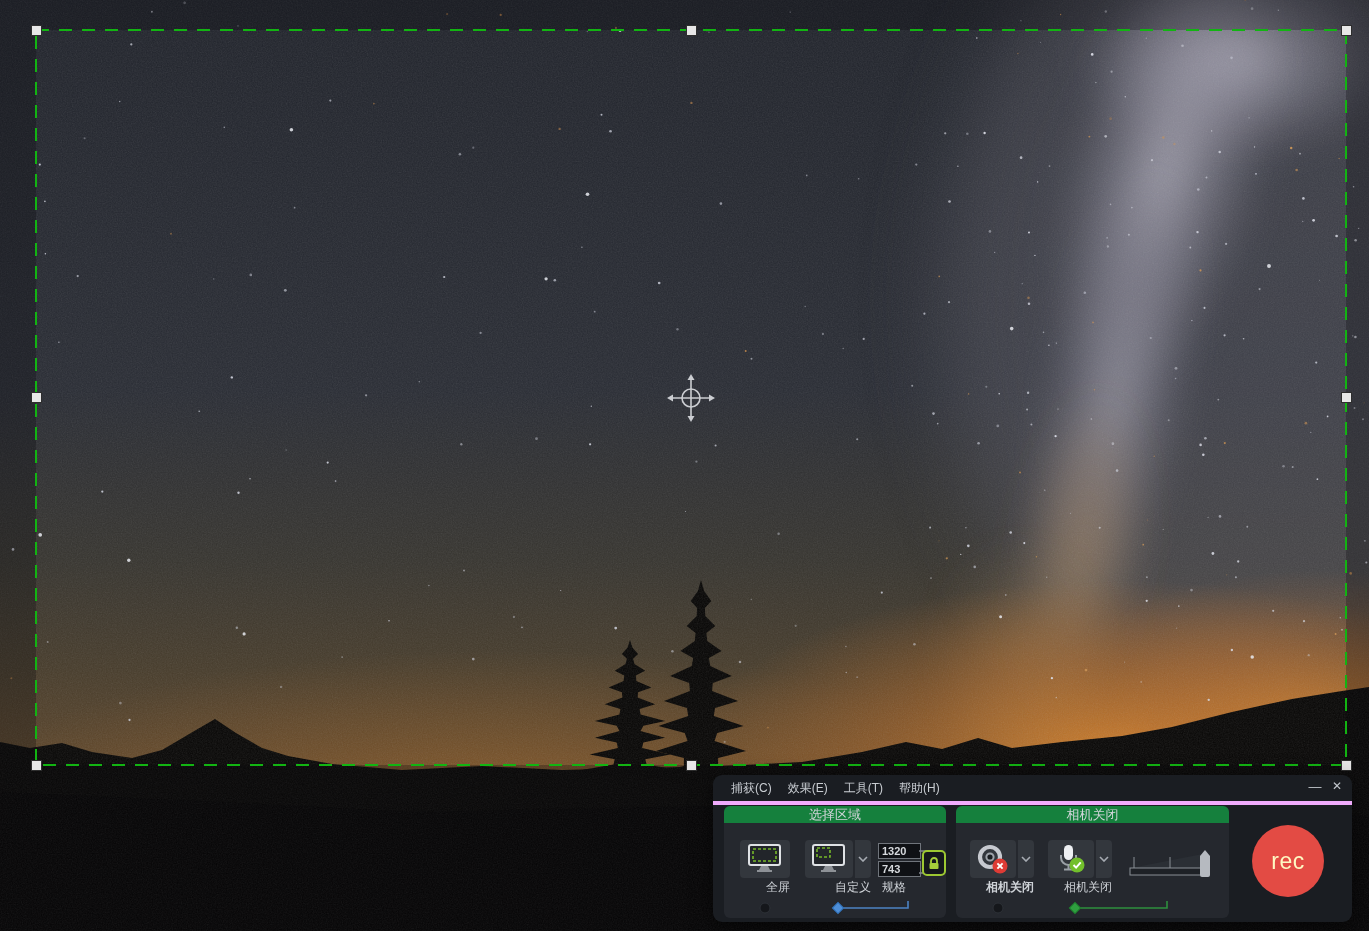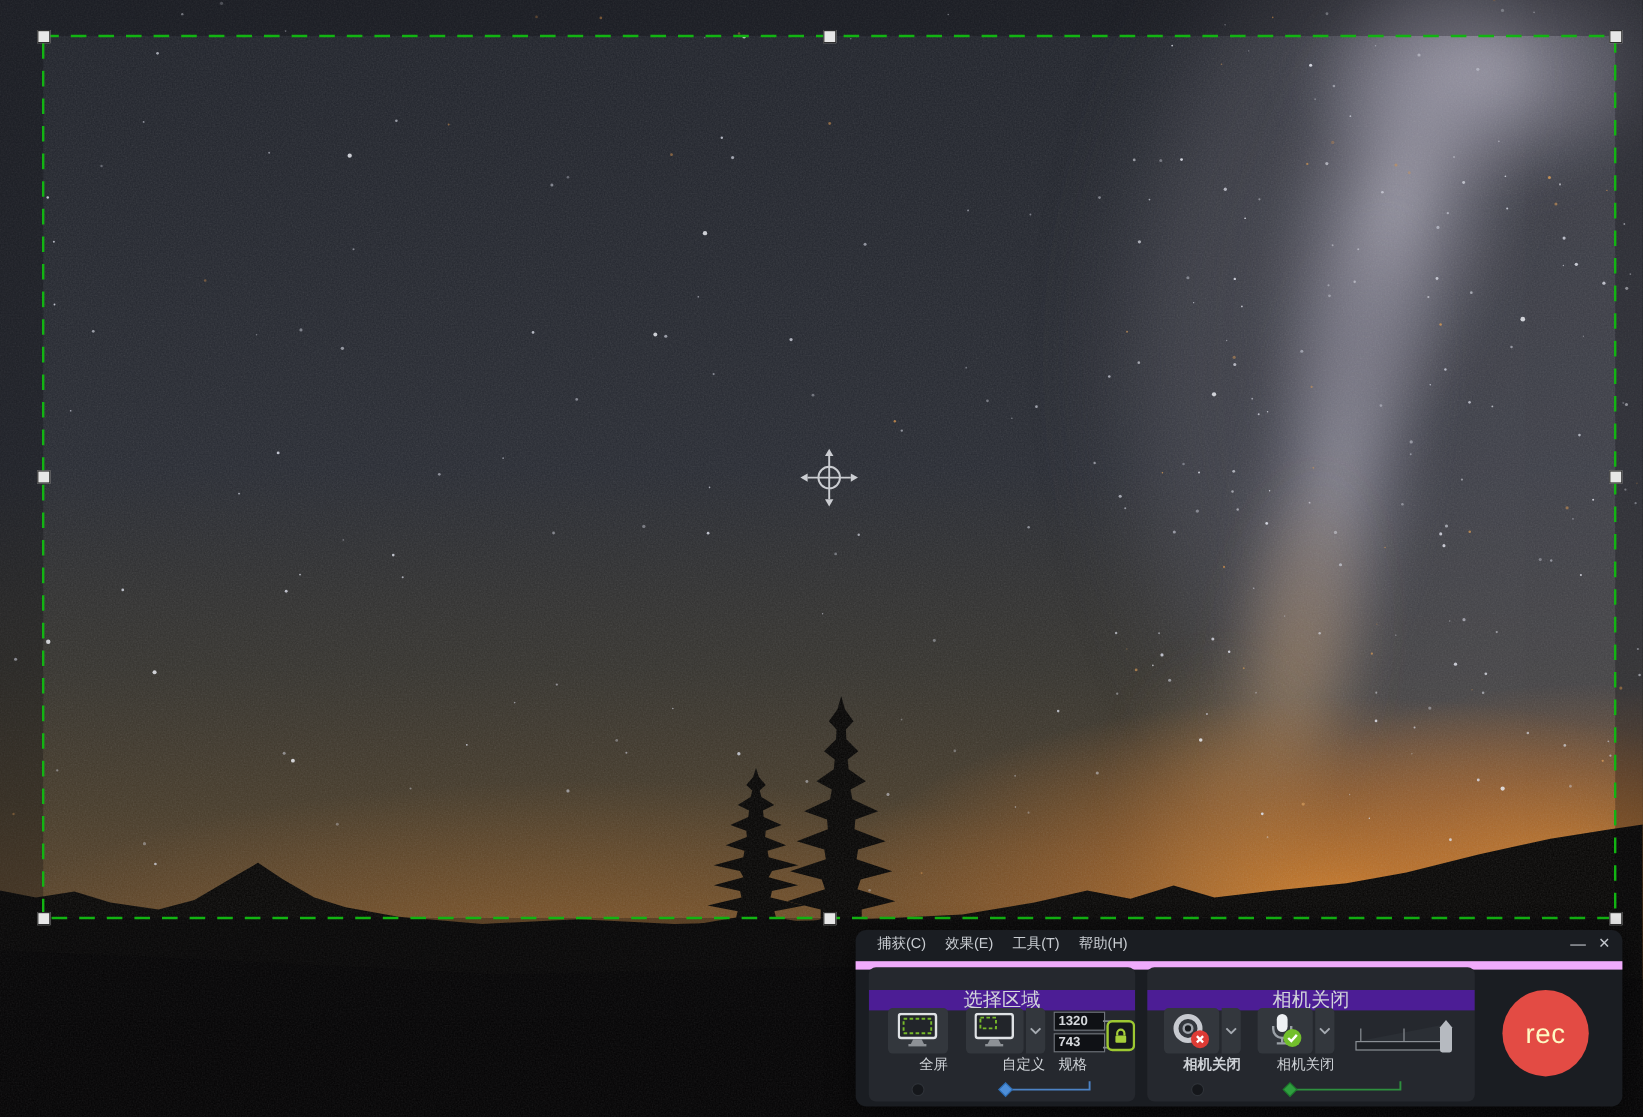--- a/index.html
+++ b/index.html
@@ -10,33 +10,33 @@
   
   .selsvg{position:absolute;left:0;top:0;z-index:3;pointer-events:none;}
   .handle{position:absolute;width:11px;height:11px;background:#e7e7e7;
           border:1px solid #2e2e2e;box-sizing:border-box;z-index:4;}
   .crosshair{position:absolute;z-index:4;}
   
   .panel{position:absolute;left:713px;top:775px;width:639px;height:147px;
          background:#1a1d22;border-radius:9px;z-index:5;
          box-shadow:0 6px 22px rgba(0,0,0,.55);color:#ccd0d5;}
   .menubar{position:absolute;left:0;top:0;right:0;height:26px;display:flex;
-           padding-left:10px;font-size:12px;
-           border-bottom:7px solid #f0abfc;}
+           align-items:center;padding-left:10px;font-size:12px;
+           border-bottom:4px solid #f0abfc;}
   .menu-item{padding:0 8px;height:22px;line-height:22px;color:#c9cdd2;cursor:default;}
   .win-btn{position:absolute;top:3px;width:18px;height:18px;text-align:center;
            line-height:17px;color:#c2c6cc;font-size:13px;}
   .win-min{right:28px;}
   .win-close{right:6px;font-size:12px;}
   .group{position:absolute;top:31px;height:112px;background:#25282e;
          border-radius:6px;overflow:hidden;}
   .group-region{left:11px;width:222px;}
   .group-inputs{left:243px;width:273px;}
-  .group-header{height:17px;background:#4c1d95;font-size:16px;color:#d2d5da;
-                text-align:center;line-height:17px;margin-top:19px;}
+  .group-header{height:17px;background:#15803d;font-size:13px;color:#d2d5da;
+                text-align:center;line-height:17px;}
   .iconbtn{position:absolute;background:#33373d;border-radius:4px;height:38px;top:34px;}
   .chevseg{position:absolute;background:#33373d;border-radius:0 4px 4px 0;width:16px;height:38px;top:34px;
            display:flex;align-items:center;justify-content:center;}
   .btnlabel{position:absolute;top:73px;font-size:12px;color:#cdd1d6;text-align:right;white-space:nowrap;}
   .numinput{position:absolute;left:154px;width:38px;height:14px;background:#0f1115;
             border:1px solid #70757c;color:#d6d9dd;font-size:11px;padding:0 0 0 3px;
             font-family:"Liberation Sans","DejaVu Sans",sans-serif;}
   .lockbtn{position:absolute;left:198px;top:44px;width:20px;height:22px;background:#15181c;
            border:2px solid #9dc832;border-radius:5px;display:flex;align-items:center;justify-content:center;}
   .indic{position:absolute;left:0;bottom:2px;}

